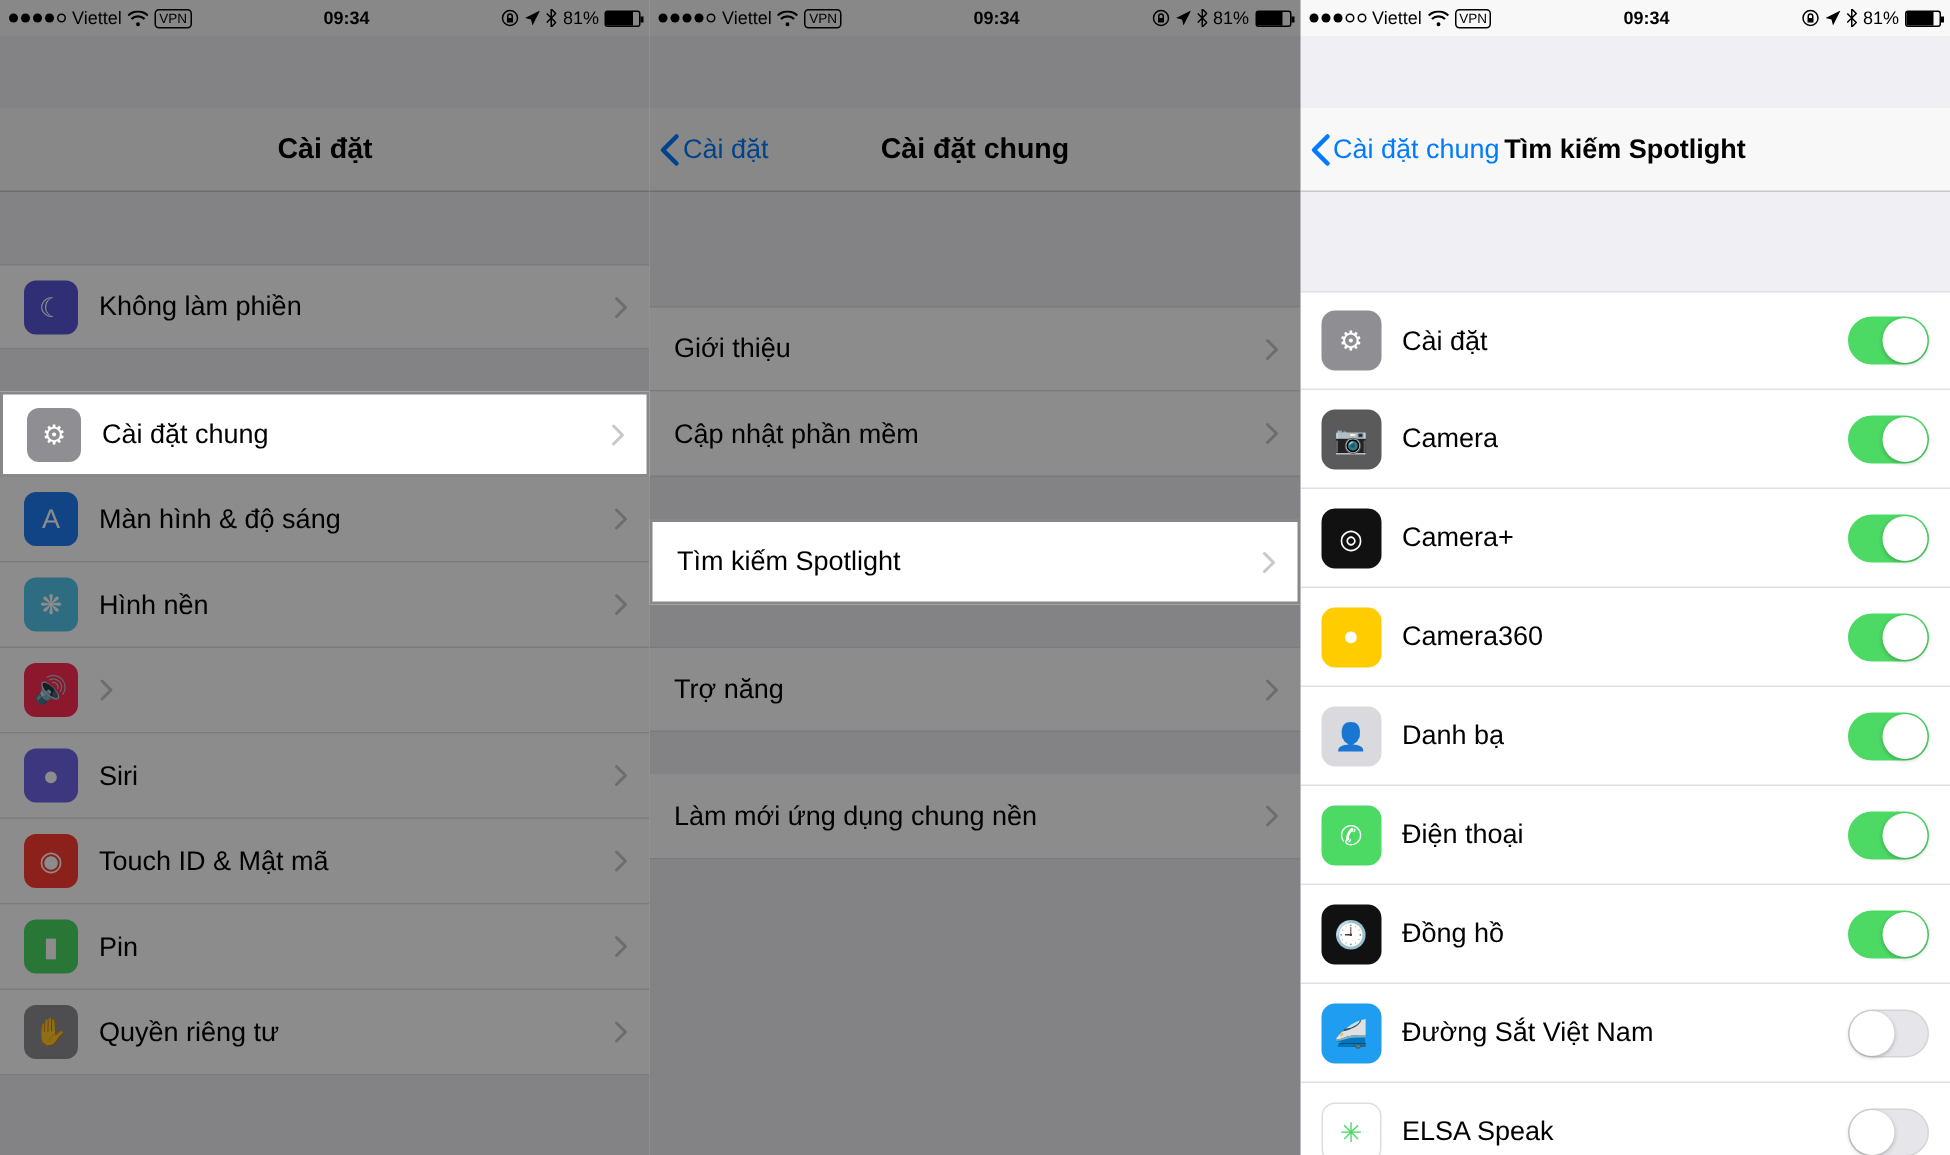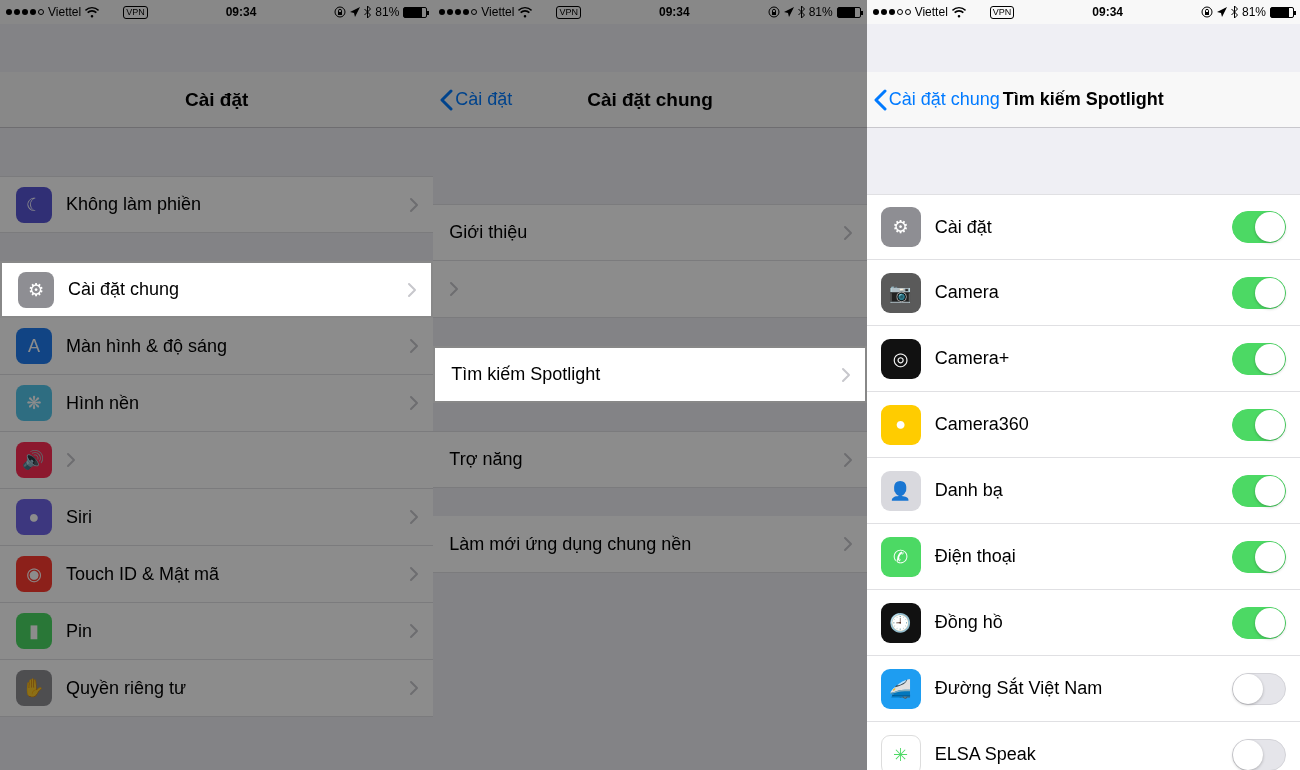--- a/index.html
+++ b/index.html
@@ -42,21 +42,21 @@
   }
   .status-left, .status-right { display: flex; align-items: center; gap: 4px; }
   .signal-dots { display: flex; gap: 2px; }
   .signal-dots span {
     width: 6px; height: 6px; border-radius: 50%;
     background: #000;
   }
   .signal-dots span.empty { background: transparent; border: 1px solid #000; }
   .vpn-badge {
     border: 1px solid #000; border-radius: 3px;
-    font-size: 9px; padding: 0 2px; line-height: 11px; margin-left: 20px;
+    font-size: 9px; padding: 0 2px; line-height: 11px;
   }
   .wifi-icon svg, .lock-icon svg, .loc-icon svg, .bt-icon svg { display: block; }
   .battery {
     width: 24px; height: 11px;
     border: 1px solid #000; border-radius: 2px;
     position: relative;
   }
   .battery::after {
     content: "";
     position: absolute; right: -3px; top: 3px;
@@ -339,20 +339,21 @@
         <div class="group-gap"></div>
         <div class="cell first-in-group">
           <span class="label">Giới thiệu</span>
           <span class="chevron">
             <svg width="10" height="16" viewBox="0 0 10 16">
               <path d="M2 2l6 6-6 6" stroke="#c7c7cc" stroke-width="2" fill="none" stroke-linecap="round" stroke-linejoin="round"></path>
             </svg>
           </span>
         </div>
         <div class="cell">
+          <span class="label">Cập nhật phần mềm</span>
           <span class="chevron">
             <svg width="10" height="16" viewBox="0 0 10 16">
               <path d="M2 2l6 6-6 6" stroke="#c7c7cc" stroke-width="2" fill="none" stroke-linecap="round" stroke-linejoin="round"></path>
             </svg>
           </span>
         </div>
         <div class="group-gap"></div>
         <div class="cell highlight first-in-group">
           <span class="label">Tìm kiếm Spotlight</span>
           <span class="chevron">

